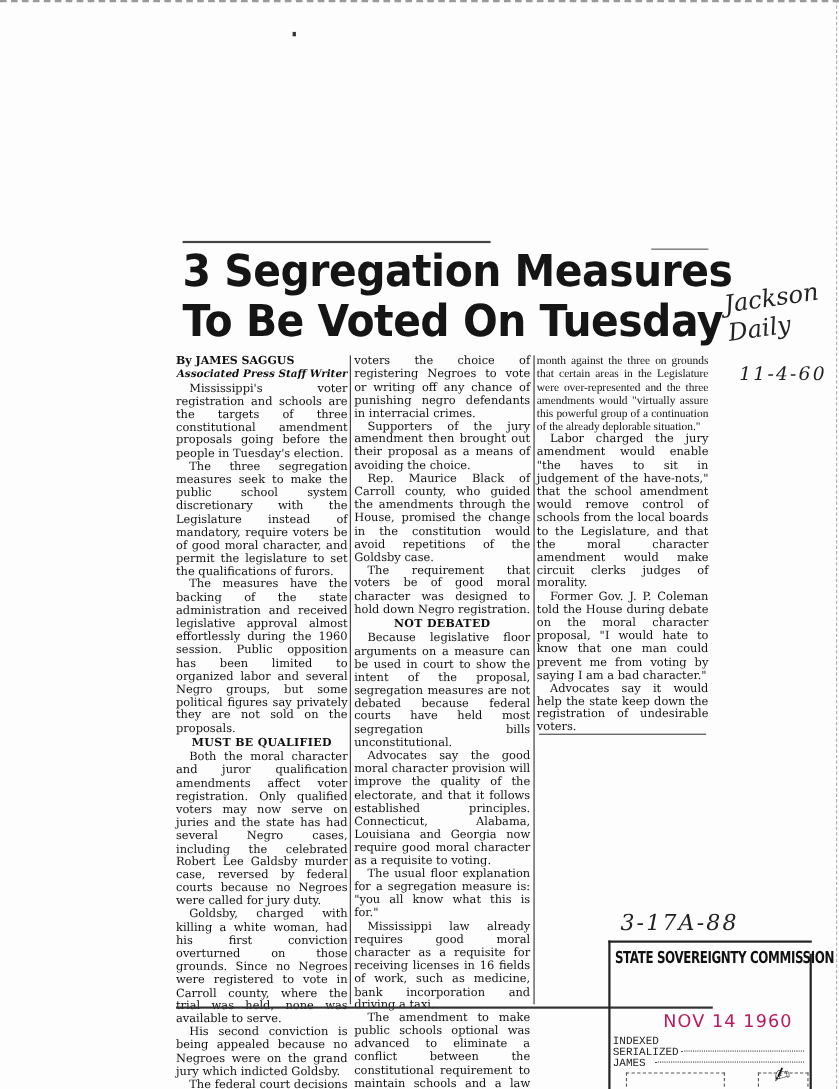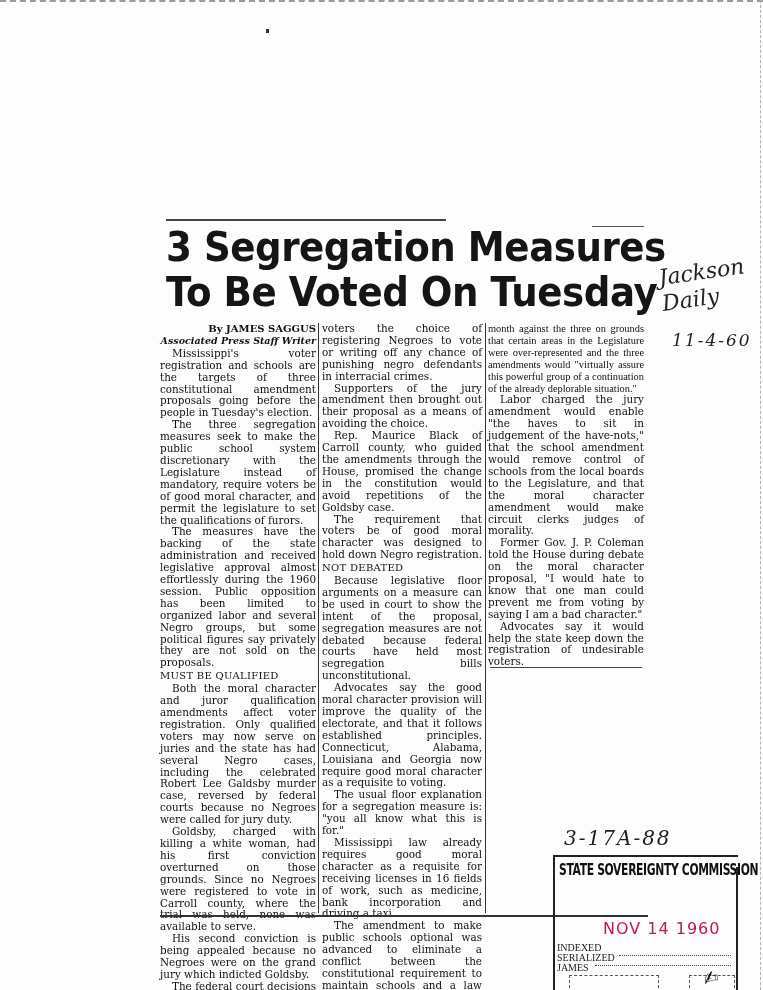--- a/index.html
+++ b/index.html
@@ -11,34 +11,34 @@
   .toprule{position:absolute;left:6px;top:7px;width:280px;border-top:2px solid #444;}
   .toprule2{position:absolute;left:432px;top:14px;width:52px;border-top:1px solid #555;}
   .headline{position:absolute;left:6px;top:13px;width:480px;font-family:"DejaVu Sans",sans-serif;font-weight:bold;font-size:40px;line-height:45px;letter-spacing:-0.5px;color:#151515;transform:scaleX(0.93);transform-origin:left top;}
   .headline div{white-space:nowrap;}
   .col{position:absolute;top:111px;font-size:10.4px;line-height:11.9px;text-align:justify;}
   .col1{left:0;width:156px;}
   .col2{left:162px;width:160px;}
   .col3{left:328px;width:156px;}
   .vrule{position:absolute;top:111px;height:590px;border-left:1px solid #333;}
   .col p{margin:0;text-indent:12px;}
-  .byline{text-align:right;font-weight:bold;font-size:10px;margin:0;}
+  .byline{text-align:left;font-weight:bold;font-size:10px;margin:0;}
   .credit{text-align:right;font-style:italic;font-weight:bold;font-size:9.5px;margin:0 0 1px 0;}
-  .sub{text-align:left;font-weight:normal;font-size:10px;margin:1px 0;letter-spacing:0.3px;}
+  .sub{text-align:center;font-weight:bold;font-size:10px;margin:1px 0;letter-spacing:0.3px;}
   .botrule{position:absolute;left:0;top:703px;width:488px;border-top:2px solid #333;}
   .col3rule{position:absolute;left:330px;top:455px;width:152px;border-top:1px solid #444;}
   .hand{position:absolute;font-family:"DejaVu Serif",serif;font-style:italic;color:#222;}
   .hand1{left:660px;top:258px;font-size:22px;line-height:26px;transform:rotate(-8deg);}
   .hand2{left:672px;top:330px;font-size:17px;letter-spacing:2px;}
   .filenum{position:absolute;left:564px;top:826px;font-size:20px;font-style:italic;letter-spacing:2px;color:#222;}
   .stamp{position:absolute;left:553px;top:855px;width:183px;height:135px;border-left:2px solid #222;border-top:2px solid #222;}
   .stamp-title{position:absolute;left:4px;top:4px;font-family:"DejaVu Sans",sans-serif;font-weight:bold;font-size:15px;letter-spacing:-0.5px;transform:scaleX(0.72);transform-origin:left top;white-space:nowrap;}
   .stamp-right{position:absolute;left:181px;top:10px;height:125px;border-left:2px solid #222;}
   .stamp-date{position:absolute;left:48px;top:62px;font-family:"DejaVu Sans",sans-serif;font-size:16px;color:#be185d;letter-spacing:1px;}
-  .stamp-labels{position:absolute;left:2px;top:86px;font-family:Liberation Serif, serif;font-size:10px;line-height:10px;color:#222;}
+  .stamp-labels{position:absolute;left:2px;top:86px;font-family:Liberation Mono, monospace;font-size:10px;line-height:10px;color:#222;}
   .dots{position:absolute;border-top:1px dotted #444;}
   .box{position:absolute;border:1px dashed #555;}
   .mark{position:absolute;font-family:"DejaVu Sans",sans-serif;font-weight:bold;color:#111;}
 </style>
 </head>
 <body>
 
 <div class="topdash"></div>
 <div class="rightdash"></div>
 <div class="speck" style="left:266px;top:29px;width:3px;height:4px;"></div>

